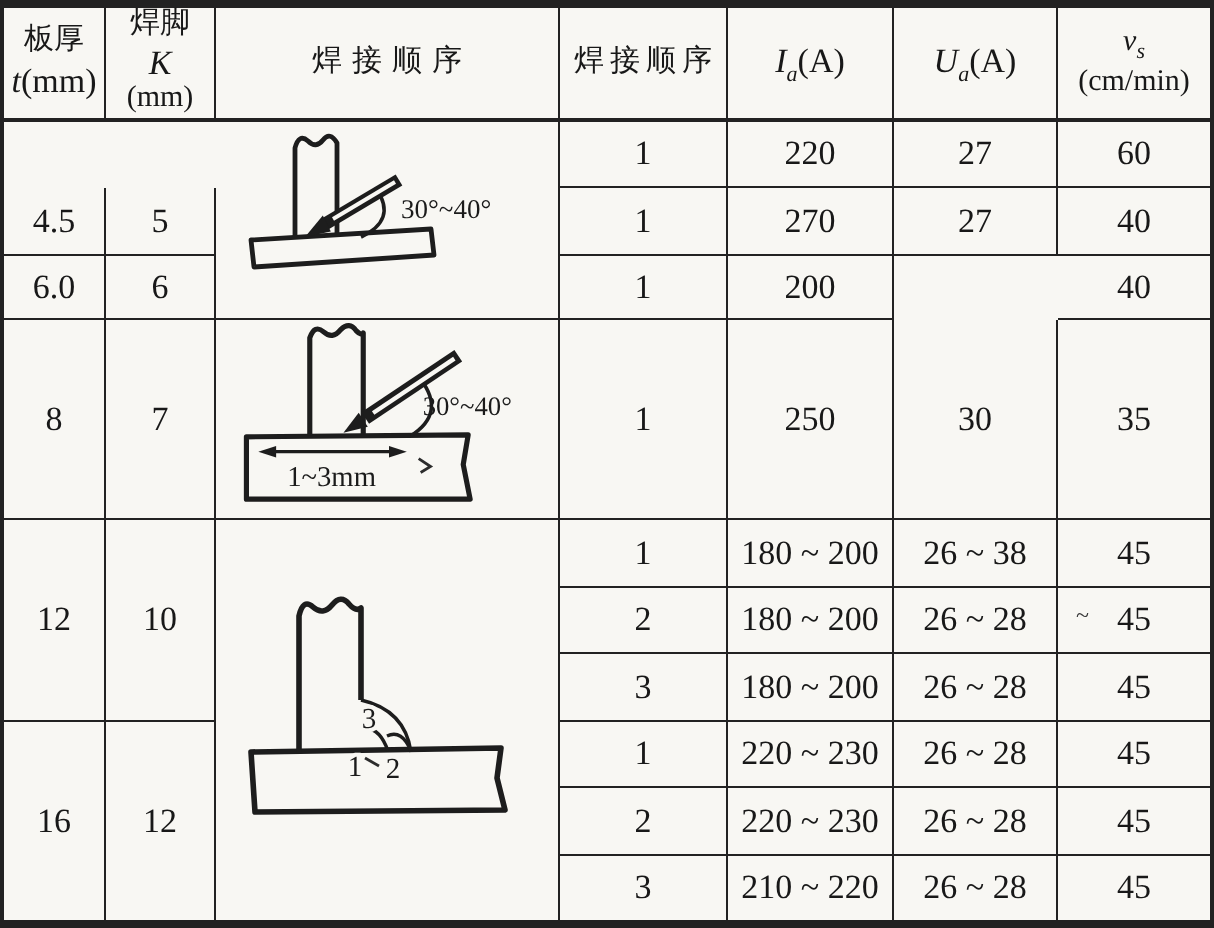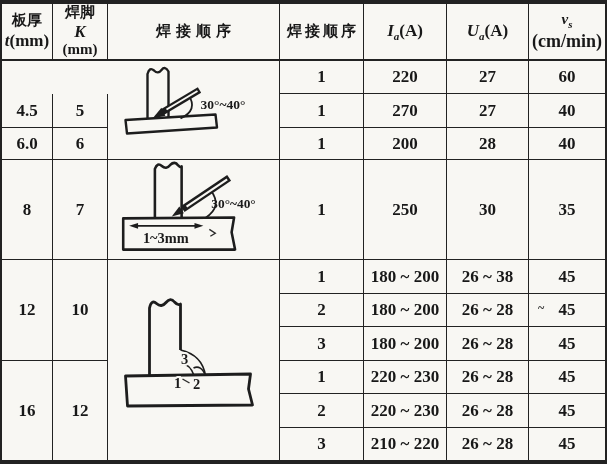--- a/index.html
+++ b/index.html
@@ -4,37 +4,37 @@
 <style>
   :root{ --ink:#222222; --paper:#f8f7f3; }
   html,body{margin:0;padding:0;background:#ffffff;}
   .tbl{
     position:relative;width:607px;height:464px;box-sizing:border-box;
     background:var(--paper);
     border:2px solid var(--ink);border-top-width:4px;border-bottom-width:4px;
     display:grid;
     grid-template-columns:51px 55px 172px 84px 83px 82px 1fr;
     grid-template-rows:57px 33px 34px 32px 100px 34px 33px 34px 33px 34px 1fr;
-    font-family:"Liberation Serif","DejaVu Serif",serif;color:#181818;font-weight:bold;
+    font-family:"Liberation Serif","DejaVu Serif",serif;color:#181818;
   }
   .c{
     display:flex;align-items:center;justify-content:center;
     border-right:1.6px solid var(--ink);border-bottom:1.6px solid var(--ink);
     font-size:17px;position:relative;
   }
   .hd{border-bottom-width:2.5px;flex-direction:column;line-height:1.3;font-size:15px;}
   .no-r{border-right:none}
   .no-b{border-bottom:none}
   .dg{padding:0;justify-content:center;}
   .dg svg{display:block;width:100%;height:100%;}
   .sp{letter-spacing:5px;padding-left:5px;white-space:nowrap;}
   .mj{font-size:17px;}
   .mj i{font-style:italic;}
   sub{font-size:11px;line-height:0;}
-  .small{font-size:18px;}
+  .small{font-size:15px;}
   .mark{position:absolute;left:9px;top:50%;transform:translateY(-62%);font-size:12px;color:#3a3a3a;}
   .tight{line-height:1.15;}
   svg text{font-family:"Liberation Serif","DejaVu Serif",serif;fill:#1b1b1b;}
 </style>
 </head>
 <body>
 
 <div class="tbl">
 
   <div class="c hd" style="grid-area:1/1">
@@ -139,21 +139,20 @@
   <div class="c" style="grid-area:2/6">27</div>
   <div class="c no-r" style="grid-area:2/7">60</div>
 
   <div class="c" style="grid-area:3/4">1</div>
   <div class="c" style="grid-area:3/5">270</div>
   <div class="c" style="grid-area:3/6">27</div>
   <div class="c no-r" style="grid-area:3/7">40</div>
 
   <div class="c" style="grid-area:4/4">1</div>
   <div class="c" style="grid-area:4/5">200</div>
-  <div class="c" style="grid-area:4/6">28</div>
   <div class="c no-r" style="grid-area:4/7">40</div>
 
   <div class="c" style="grid-area:5/4">1</div>
   <div class="c" style="grid-area:5/5">250</div>
   <div class="c" style="grid-area:5/6">30</div>
   <div class="c no-r" style="grid-area:5/7">35</div>
 
   <div class="c" style="grid-area:6/4">1</div>
   <div class="c" style="grid-area:6/5">180 ~ 200</div>
   <div class="c" style="grid-area:6/6">26 ~ 38</div>

